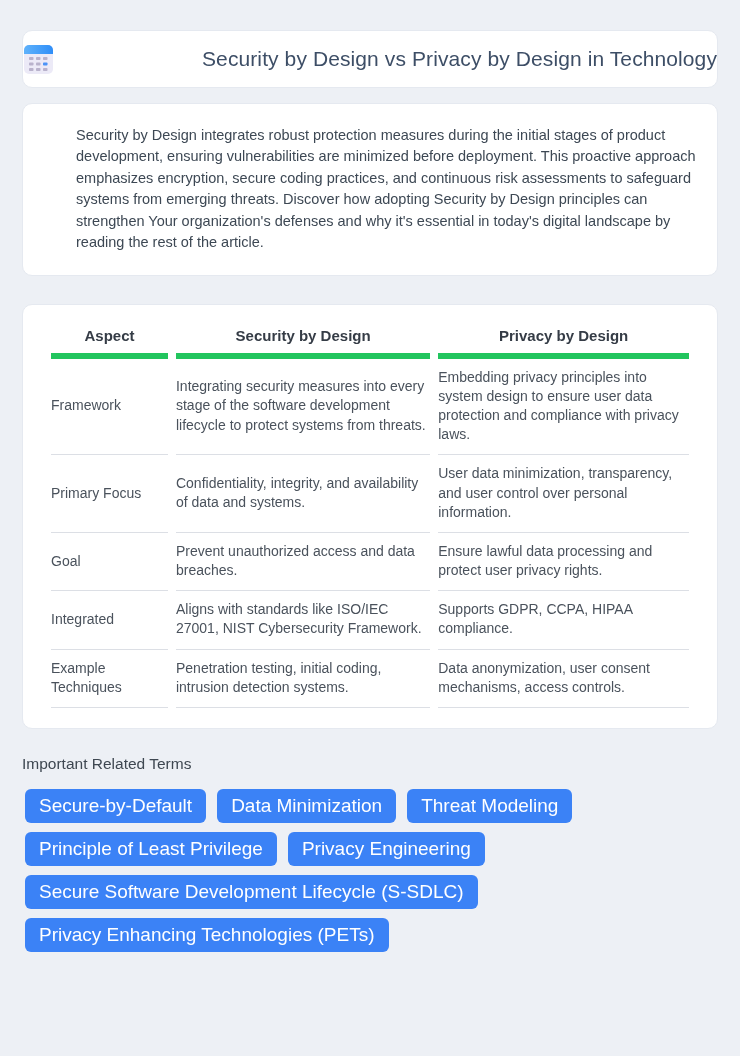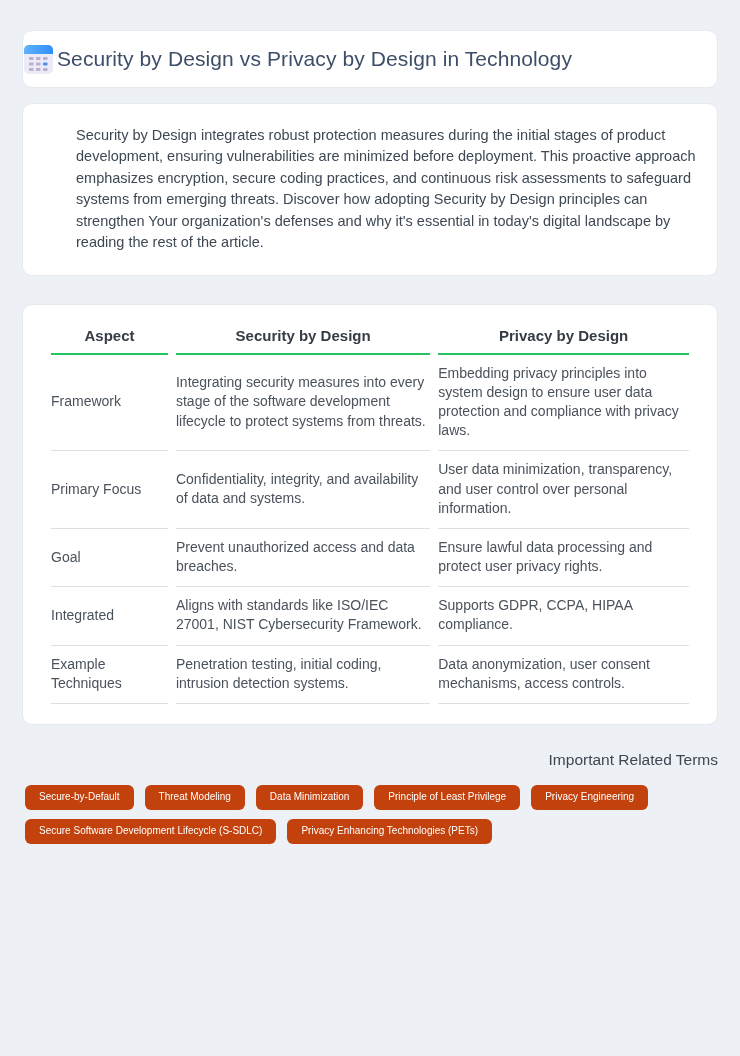--- a/index.html
+++ b/index.html
@@ -15,22 +15,22 @@
     background: #ffffff;
     border: 1px solid #e5e9f0;
     border-radius: 10px;
   }
   
   .header-card {
     margin-top: 30px;
     height: 58px;
     display: flex;
     align-items: center;
-    justify-content: flex-start;
-    gap: 3px;
+    justify-content: space-between;
+    gap: 17px;
   }
   .cal-icon { width: 31px; height: 31px; display: block; }
   .page-title {
     font-size: 21px;
     font-weight: 500;
     color: #3d4e66;
     letter-spacing: 0.1px;
   }
   
   .intro-card { margin-top: 15px; padding: 21px 20px; }
@@ -46,52 +46,52 @@
     width: 100%;
     border-collapse: separate;
     border-spacing: 8px 0;
   }
   table.compare th {
     font-size: 15px;
     font-weight: 700;
     color: #353c46;
     text-align: center;
     padding: 10px 0 9px;
-    border-bottom: 2px solid #22c55e;
+    border-bottom: 6px solid #22c55e;
   }
   table.compare td {
     font-size: 14px;
     line-height: 1.37;
     color: #4a525c;
     vertical-align: middle;
     padding: 9px 0 10px;
     border-bottom: 1px solid #dcdfe5;
   }
   col.c-aspect { width: 120px; }
   col.c-sec { width: 265px; }
   col.c-priv { width: 261px; }
   
   .terms-heading {
     margin-top: 26px;
-    text-align: right;
+    text-align: left;
     font-size: 15.5px;
     font-weight: 400;
     color: #3e4751;
   }
   .tags {
     margin-top: 16px;
     padding-left: 3px;
     display: flex;
     flex-wrap: wrap;
     gap: 9px 11px;
   }
   .pill {
-    background: #c2410c;
+    background: #3b82f6;
     color: #ffffff;
-    font-size: 10px;
+    font-size: 19px;
     line-height: 1;
     padding: 7px 14px 8px;
     border-radius: 6px;
     white-space: nowrap;
     cursor: pointer;
   }
 </style>
 </head>
 <body>
 
@@ -172,21 +172,21 @@
     <td>Penetration testing, initial coding, intrusion detection systems.</td>
     <td>Data anonymization, user consent mechanisms, access controls.</td>
   </tr>
 </tbody>
     </table>
   </div>
 
   <div class="terms-heading">Important Related Terms</div>
   <div class="tags">
       <div class="pill">Secure-by-Default</div>
+      <div class="pill">Data Minimization</div>
       <div class="pill">Threat Modeling</div>
-      <div class="pill">Data Minimization</div>
       <div class="pill">Principle of Least Privilege</div>
       <div class="pill">Privacy Engineering</div>
       <div class="pill">Secure Software Development Lifecycle (S-SDLC)</div>
       <div class="pill">Privacy Enhancing Technologies (PETs)</div>
     </div>
 
 </div>
 
 </body></html>

